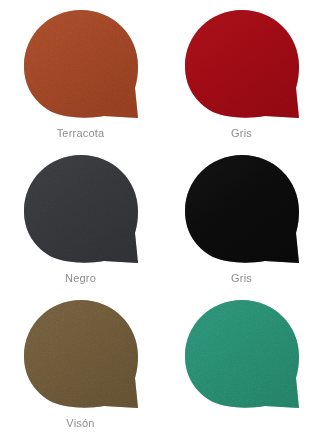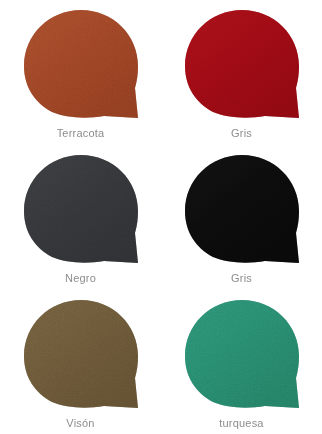--- a/index.html
+++ b/index.html
@@ -198,15 +198,14 @@
             </filter>
             <clipPath id="clip5">
               <path d="M 59 2 C 27 2 2 27 2 58 C 2 79 13 95 30 104 C 44 110 64 111 82 108 L 116 110 L 113 80 C 115 73 116 66 116 58 C 116 27 91 2 59 2 Z"></path>
             </clipPath>
           </defs>
           <path d="M 59 2 C 27 2 2 27 2 58 C 2 79 13 95 30 104 C 44 110 64 111 82 108 L 116 110 L 113 80 C 115 73 116 66 116 58 C 116 27 91 2 59 2 Z" fill="#288a6e"></path>
           <path d="M 59 2 C 27 2 2 27 2 58 C 2 79 13 95 30 104 C 44 110 64 111 82 108 L 116 110 L 113 80 C 115 73 116 66 116 58 C 116 27 91 2 59 2 Z" fill="url(#grad5)" opacity="0.5"></path>
           <rect x="0" y="0" width="118" height="112" filter="url(#noise5)" clip-path="url(#clip5)" opacity="0.22" style="mix-blend-mode:overlay"></rect>
         </svg>
       </div>
-      <div class="swatch-label">turquesa</div>
     </div>
   </div>
 
 </body></html>

